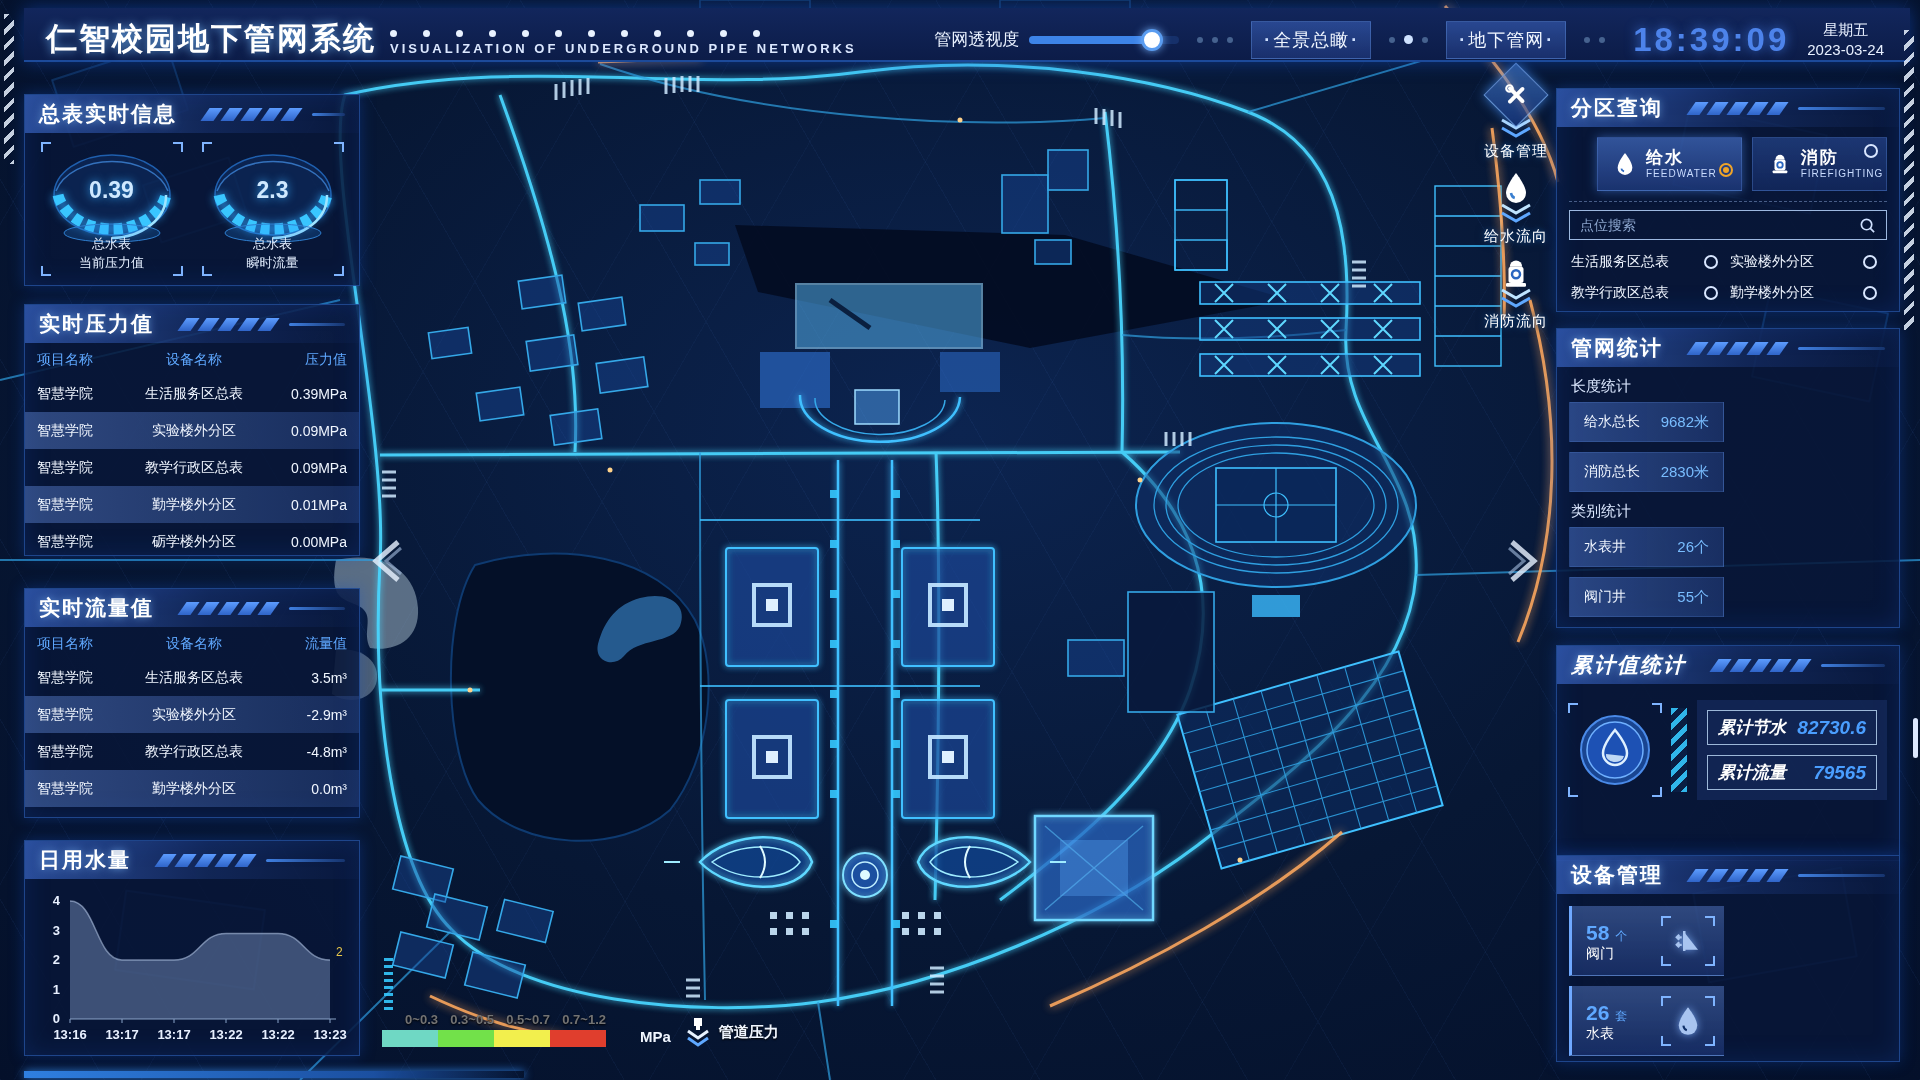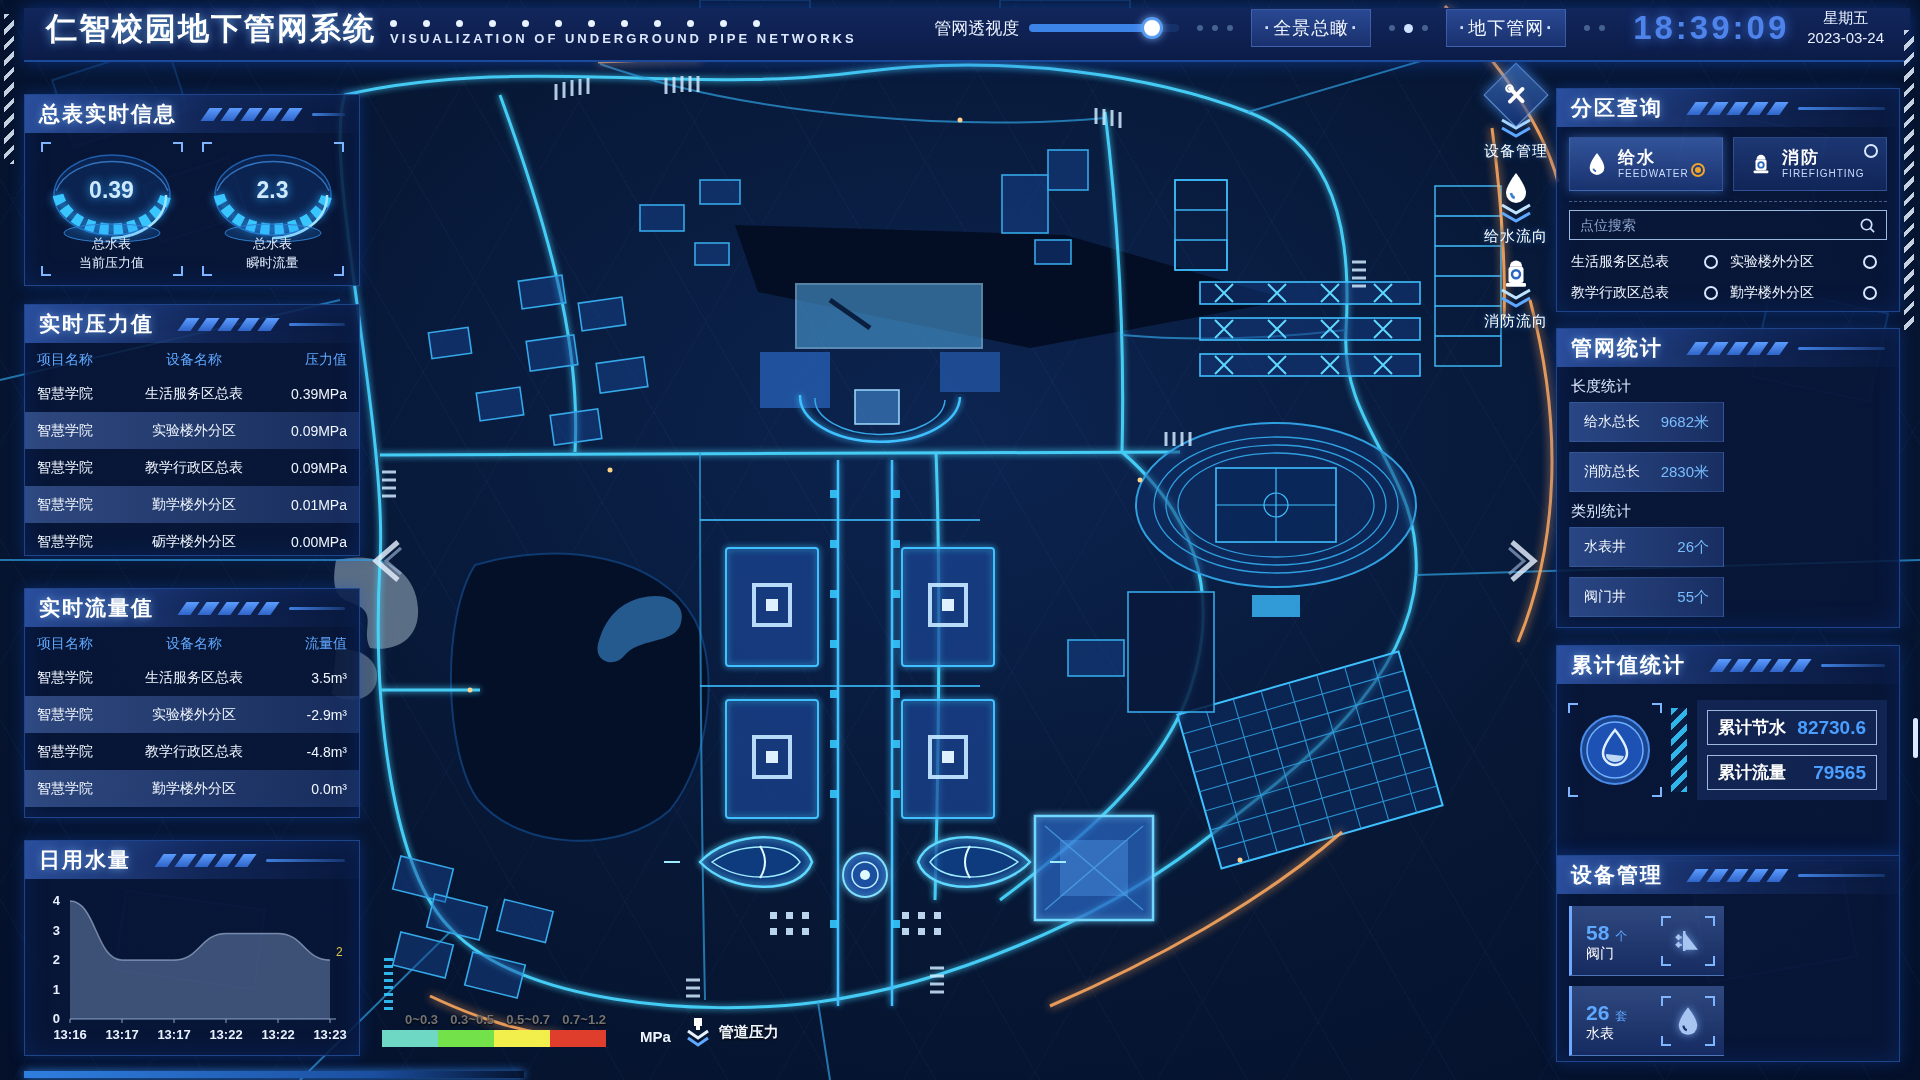--- a/index.html
+++ b/index.html
@@ -12,21 +12,21 @@
   body::before{ content:""; position:absolute; inset:0;
     background:repeating-linear-gradient(60deg, rgba(90,150,255,.05) 0 1px, transparent 1px 90px),
                repeating-linear-gradient(-60deg, rgba(90,150,255,.04) 0 1px, transparent 1px 110px);
     pointer-events:none; }
   .stage{ position:absolute; inset:0; width:1920px; height:1080px; }
 
   
   .header{ position:absolute; left:24px; top:8px; right:10px; height:54px;
     background:linear-gradient(180deg,#12265c 0%, #0c1c48 100%);
     border-bottom:2px solid #1c4a9a; box-shadow:0 0 18px rgba(20,80,200,.5);
-    display:flex; align-items:flex-start; z-index:30; }
+    display:flex; align-items:flex-end; z-index:30; }
   .title-wrap{ display:flex; align-items:flex-end; gap:14px; padding-left:22px; }
   .app-title{ font-size:31px; font-weight:bold; letter-spacing:2px; color:#fff;
     text-shadow:0 0 10px rgba(120,190,255,.8); }
   .subtitle-block{ padding-bottom:4px; }
   .dots-row{ display:flex; gap:26px; margin-bottom:4px; }
   .dots-row i{ width:7px; height:7px; border-radius:50%; background:#e9f2ff; display:block; }
   .app-subtitle{ font-size:13px; letter-spacing:3px; color:#dce8ff; font-weight:bold; }
   .header-right{ margin-left:auto; display:flex; align-items:center; gap:18px; padding-right:26px; }
   .slider-group{ display:flex; align-items:center; gap:10px; }
   .slider-label{ font-size:17px; color:#eaf2ff; }
@@ -83,21 +83,21 @@
   .p-flow{ left:24px; top:588px; width:336px; height:230px; }
 
   .p-usage{ left:24px; top:840px; width:336px; height:216px; }
   #usage-chart{ display:block; margin:8px auto 0; }
 
   
   .q-zone{ left:1556px; top:88px; width:344px; height:224px; }
   .tab-row{ display:flex; gap:10px; padding:10px 12px 8px; }
   .zone-tab{ position:relative; flex:1; height:54px; display:flex; align-items:center; gap:10px; padding-left:16px;
     background:linear-gradient(180deg, rgba(60,105,205,.40), rgba(25,50,115,.55)); border:1px solid rgba(100,150,235,.3); cursor:pointer; }
-  .zone-tab.sel{ background:linear-gradient(180deg, rgba(85,135,235,.55), rgba(35,65,140,.65)); box-shadow:0 0 10px rgba(80,140,240,.5); }
+  .zone-tab.sel{ background:linear-gradient(180deg, rgba(85,135,235,.55), rgba(35,65,140,.65)); box-shadow:0 0 10px rgba(80,140,240,.5);margin-left:28px; }
   .tab-texts{ line-height:1.15; }
   .tab-cn{ font-size:17px; font-weight:bold; color:#fff; letter-spacing:2px; }
   .tab-en{ font-size:10px; color:#c9dcff; letter-spacing:1px; }
   .radio{ width:14px; height:14px; border:2px solid #d8e6ff; border-radius:50%; display:inline-block; }
   .tab-radio{ position:absolute; right:8px; top:6px; }
   .radio.on{ border-color:#f0a428; position:relative; }
   .radio.on::after{ content:""; position:absolute; inset:2px; border-radius:50%; background:#f0a428; }
   .dash-div{ border-top:1px dashed rgba(150,180,230,.45); margin:2px 12px 8px; }
   .search-box{ display:flex; align-items:center; margin:0 12px 6px; border:1px solid #9db8e0; height:30px; padding:0 10px; }
   .search-box input{ flex:1; background:transparent; border:none; outline:none; color:#e8f2ff; font-size:14px;
@@ -108,21 +108,21 @@
     font-size:14px; color:#f0f6ff; height:31px; cursor:pointer; }
 
   .q-stats{ left:1556px; top:328px; width:344px; height:300px; }
   .sec-label{ font-size:15px; color:#dce8ff; padding:10px 14px 6px; }
   .stat-grid{ display:flex; flex-wrap:wrap; gap:10px; padding:0 12px; }
   .stat-box{ width:155px; height:40px; display:flex; align-items:center; justify-content:space-between; padding:0 14px;
     background:linear-gradient(90deg, rgba(70,110,195,.55), rgba(45,78,150,.45)); border:1px solid rgba(100,150,235,.2); }
   .stat-box .sl{ font-size:14px; color:#f0f6ff; }
   .stat-box .sv{ font-size:15px; color:#79bdff; }
 
-  .q-cumu{ left:1556px; top:645px; width:344px; height:216px; }
+  .q-cumu{ left:1556px; top:645px; width:344px; height:216px;font-style:italic; }
   .cumu-body{ display:flex; align-items:center; gap:10px; padding:16px 12px; }
   .cumu-icon-box{ position:relative; width:92px; height:92px; display:flex; align-items:center; justify-content:center; }
   .stripe-div{ width:16px; height:84px; background:repeating-linear-gradient(135deg,#35c8ff 0 5px, #0a1f45 5px 11px); opacity:.9; }
   .cumu-vals{ flex:1; background:rgba(30,55,115,.45); padding:10px 10px; display:flex; flex-direction:column; gap:10px; }
   .cumu-row{ display:flex; justify-content:space-between; align-items:center; border:1px solid #9db8d8; padding:5px 10px; }
   .cumu-row .cl{ font-size:17px; font-weight:bold; color:#fff; }
   .cumu-row .cv{ font-size:19px; font-weight:bold; color:#4a9eff; }
 
   .q-dev{ left:1556px; top:855px; width:344px; height:207px; }
   .dev-grid{ display:flex; flex-wrap:wrap; gap:10px; padding:12px 12px; }

